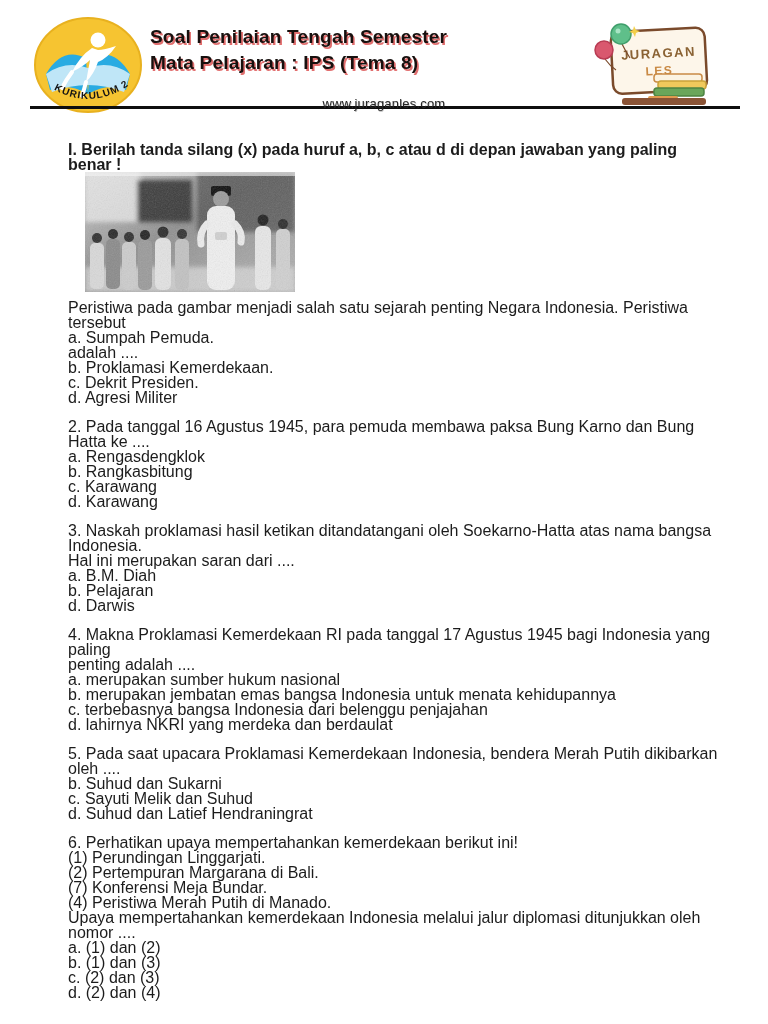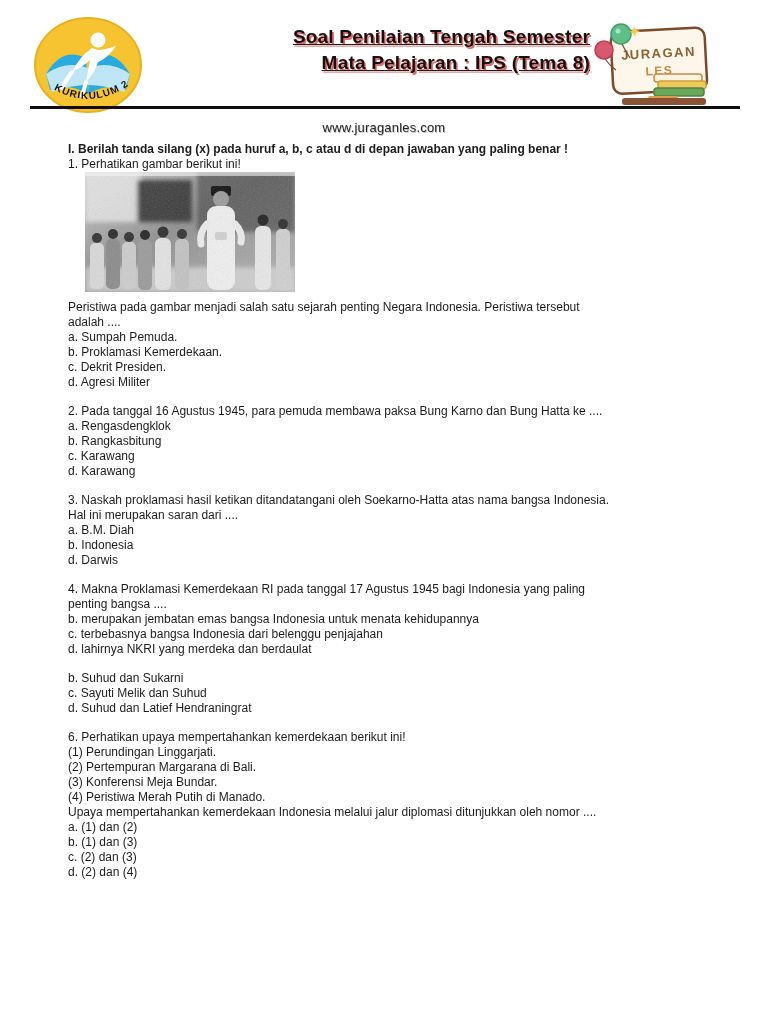--- a/index.html
+++ b/index.html
@@ -7,36 +7,36 @@
     width:768px;height:1024px;background:#ffffff;
     font-family:"Liberation Sans", sans-serif;color:#1c1c1c;
     position:relative;overflow:hidden;
   }
   .page{position:absolute;inset:0;background:#ffffff;}
 
   
   .header{position:absolute;top:14px;left:0;width:768px;height:92px;}
   .logo-left{position:absolute;left:32px;top:2px;width:112px;height:100px;}
   .logo-right{position:absolute;left:592px;top:4px;width:124px;height:92px;}
-  .titles{position:absolute;left:150px;top:10px;width:440px;text-align:right;text-decoration:underline;}
+  .titles{position:absolute;left:150px;top:10px;width:440px;text-align:left;}
   .title-line{
     font-size:19px;font-weight:bold;line-height:26px;color:#17100e;
     text-shadow:1.6px 1.6px 0 rgba(217,74,74,.8);
     letter-spacing:.2px;white-space:nowrap;
   }
   .divider{position:absolute;top:106px;left:30px;width:710px;height:3px;background:#0e0e0e;}
   .site-url{
-    position:absolute;top:120px;left:0;width:768px;text-align:center;
+    position:absolute;top:96px;left:0;width:768px;text-align:center;
     font-size:13px;color:#252525;letter-spacing:.2px;
     text-shadow:.7px .7px 0 rgba(0,0,0,.25);
   }
 
   
   .main{position:absolute;top:142px;left:68px;width:650px;}
-  .line{font-size:12px;line-height:15px;white-space:normal;}
+  .line{font-size:16px;line-height:15px;white-space:normal;}
   .instr{font-weight:bold;}
   .q{margin:0 0 14px 0;}
   .q:first-of-type{margin-bottom:0;}
   .photo-wrap{margin:0 0 8px 17px;width:210px;height:120px;line-height:0;}
   .photo-wrap svg{display:block;}
 </style>
 </head>
 <body>
 
 <div class="page">
@@ -88,21 +88,20 @@
   </div>
 
   <div class="divider"></div>
   <div class="site-url">www.juraganles.com</div>
 
   <div class="main">
 
     <div class="line instr">I. Berilah tanda silang (x) pada huruf a, b, c atau d di depan jawaban yang paling benar !</div>
 
     <div class="q">
-      <div class="line">1. Perhatikan gambar berikut ini!</div>
       <div class="photo-wrap">
         <svg width="210" height="120" viewBox="0 0 210 120">
           <defs>
             <linearGradient id="pbg" x1="0" y1="0" x2="1" y2="1">
               <stop offset="0" stop-color="#cfcfcf"></stop>
               <stop offset="0.45" stop-color="#8f8f8f"></stop>
               <stop offset="1" stop-color="#b5b5b5"></stop>
             </linearGradient>
             <filter id="soft">
                 <feGaussianBlur stdDeviation="2.2"></feGaussianBlur>
@@ -148,62 +147,64 @@
             <circle cx="178" cy="48" r="5.5" fill="#1f1f1f"></circle>
               <rect x="170" y="54" width="16" height="64" rx="6" fill="#e8e8e8"></rect>
             <circle cx="198" cy="52" r="5" fill="#2b2b2b"></circle>
               <rect x="191" y="57" width="14" height="61" rx="5" fill="#d0d0d0"></rect>
           </g>
           <rect width="210" height="120" filter="url(#grain)" opacity=".22"></rect>
           <rect x="0" y="0" width="210" height="4" fill="#f5f5f5" opacity=".6"></rect>
         </svg>
       </div>
       <div class="line">Peristiwa pada gambar menjadi salah satu sejarah penting Negara Indonesia. Peristiwa tersebut</div>
+      <div class="line">a. Sumpah Pemuda.</div>
       <div class="line">adalah ....</div>
-      <div class="line">a. Sumpah Pemuda.</div>
       <div class="line">b. Proklamasi Kemerdekaan.</div>
       <div class="line">c. Dekrit Presiden.</div>
       <div class="line">d. Agresi Militer</div>
     </div>
 
     <div class="q">
       <div class="line">2. Pada tanggal 16 Agustus 1945, para pemuda membawa paksa Bung Karno dan Bung Hatta ke ....</div>
       <div class="line">a. Rengasdengklok</div>
       <div class="line">b. Rangkasbitung</div>
       <div class="line">c. Karawang</div>
       <div class="line">d. Karawang</div>
     </div>
 
     <div class="q">
       <div class="line">3. Naskah proklamasi hasil ketikan ditandatangani oleh Soekarno-Hatta atas nama bangsa Indonesia.</div>
       <div class="line">Hal ini merupakan saran dari ....</div>
       <div class="line">a. B.M. Diah</div>
-      <div class="line">b. Indonesia</div>
+      <div class="line">b. Pelajaran</div>
       <div class="line">d. Darwis</div>
     </div>
 
     <div class="q">
       <div class="line">4. Makna Proklamasi Kemerdekaan RI pada tanggal 17 Agustus 1945 bagi Indonesia yang paling</div>
-      <div class="line">penting bangsa ....</div>
+      <div class="line">penting adalah ....</div>
+      <div class="line">a. merupakan sumber hukum nasional</div>
       <div class="line">b. merupakan jembatan emas bangsa Indonesia untuk menata kehidupannya</div>
       <div class="line">c. terbebasnya bangsa Indonesia dari belenggu penjajahan</div>
       <div class="line">d. lahirnya NKRI yang merdeka dan berdaulat</div>
     </div>
 
     <div class="q">
+      <div class="line">5. Pada saat upacara Proklamasi Kemerdekaan Indonesia, bendera Merah Putih dikibarkan oleh ....</div>
       <div class="line">b. Suhud dan Sukarni</div>
       <div class="line">c. Sayuti Melik dan Suhud</div>
       <div class="line">d. Suhud dan Latief Hendraningrat</div>
     </div>
 
     <div class="q">
       <div class="line">6. Perhatikan upaya mempertahankan kemerdekaan berikut ini!</div>
       <div class="line">(1) Perundingan Linggarjati.</div>
       <div class="line">(2) Pertempuran Margarana di Bali.</div>
-      <div class="line">(3) Konferensi Meja Bundar.</div>
+      <div class="line">(7) Konferensi Meja Bundar.</div>
       <div class="line">(4) Peristiwa Merah Putih di Manado.</div>
       <div class="line">Upaya mempertahankan kemerdekaan Indonesia melalui jalur diplomasi ditunjukkan oleh nomor ....</div>
       <div class="line">a. (1) dan (2)</div>
       <div class="line">b. (1) dan (3)</div>
       <div class="line">c. (2) dan (3)</div>
       <div class="line">d. (2) dan (4)</div>
     </div>
 
   </div>
 </div>

